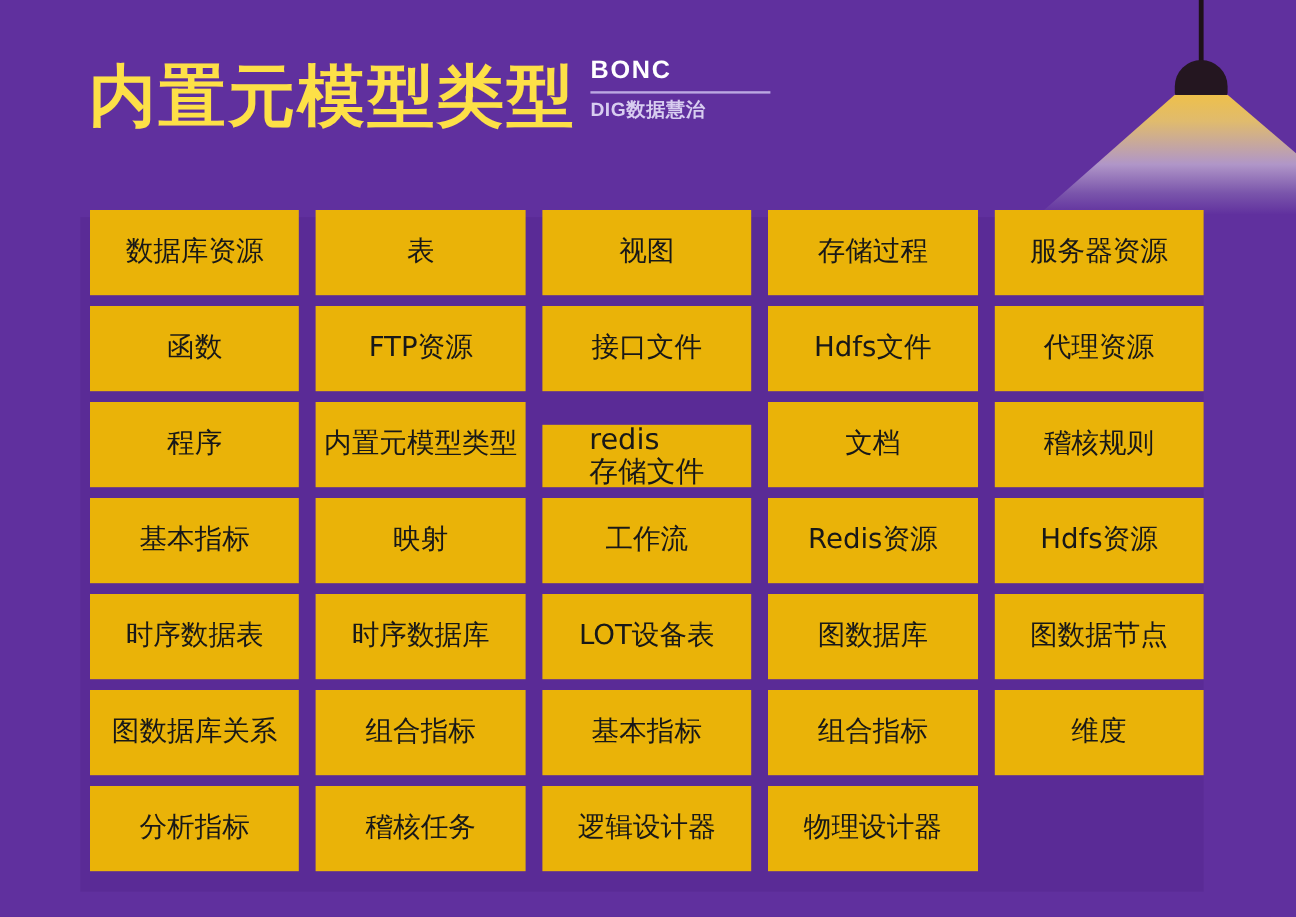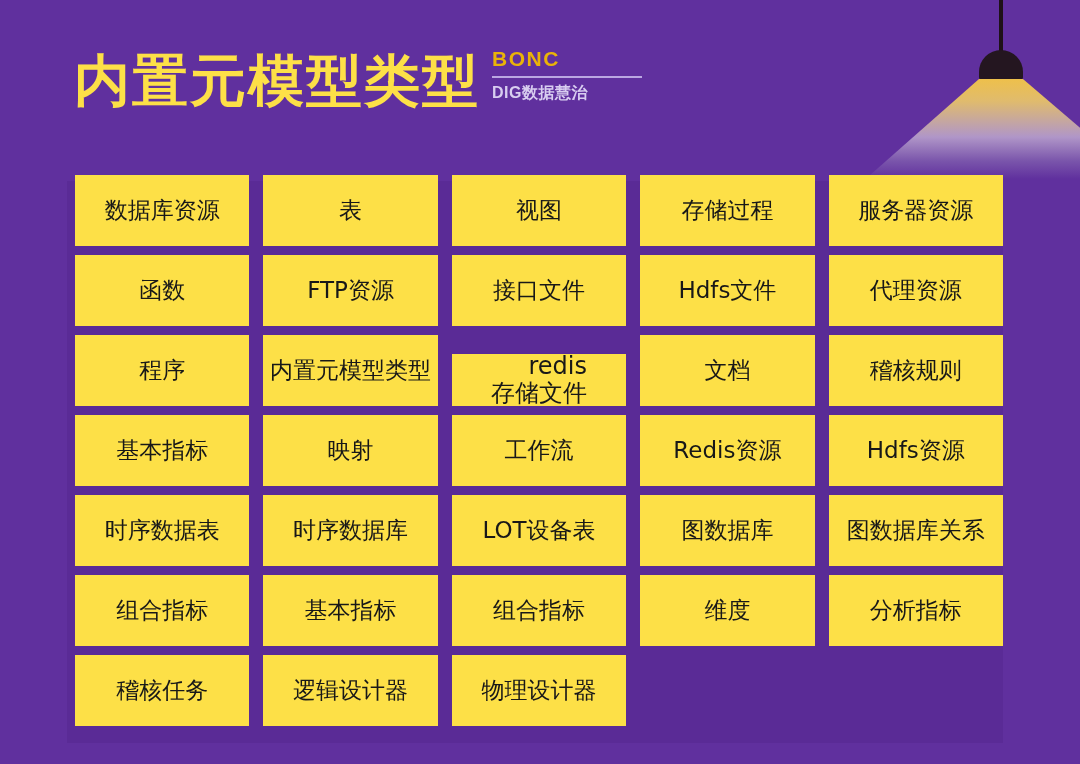--- a/index.html
+++ b/index.html
@@ -68,21 +68,21 @@
     font-family: "DejaVu Sans", "Liberation Sans", sans-serif;
     white-space: nowrap;
   }
   #brand {
     margin-left: 12px;
     padding-bottom: 6px;
   }
   .brand-top {
     font-size: 21px;
     font-weight: bold;
-    color: #eab308;
+    color: #ffffff;
     letter-spacing: 1.5px;
     line-height: 1.25;
   }
   .brand-rule {
     height: 2px;
     background: #bba7e2;
     margin: 4px 0 5px 0;
     width: 150px;
   }
   .brand-bottom {
@@ -108,25 +108,25 @@
     left: 75px;
     top: 175px;
     width: 928px;
     display: grid;
     grid-template-columns: repeat(5, 1fr);
     grid-auto-rows: 71px;
     column-gap: 14px;
     row-gap: 9px;
   }
   .card {
-    background: #fde047;
+    background: #eab308;
     display: flex;
     align-items: center;
     justify-content: center;
-    text-align: right;
+    text-align: left;
     color: #181818;
     font-size: 23px;
     line-height: 1.12;
     font-family: "DejaVu Sans", "Liberation Sans", sans-serif;
     white-space: pre-line;
     padding: 0 4px;
     box-sizing: border-box;
   }
   .card.two-line { font-size: 24px; margin-top: 19px; }
 </style>
@@ -169,20 +169,21 @@
     <div class="card">稽核规则</div>
     <div class="card">基本指标</div>
     <div class="card">映射</div>
     <div class="card">工作流</div>
     <div class="card">Redis资源</div>
     <div class="card">Hdfs资源</div>
     <div class="card">时序数据表</div>
     <div class="card">时序数据库</div>
     <div class="card">LOT设备表</div>
     <div class="card">图数据库</div>
+    <div class="card">图数据节点</div>
     <div class="card">图数据库关系</div>
     <div class="card">组合指标</div>
     <div class="card">基本指标</div>
     <div class="card">组合指标</div>
     <div class="card">维度</div>
     <div class="card">分析指标</div>
     <div class="card">稽核任务</div>
     <div class="card">逻辑设计器</div>
     <div class="card">物理设计器</div>
   </div>

